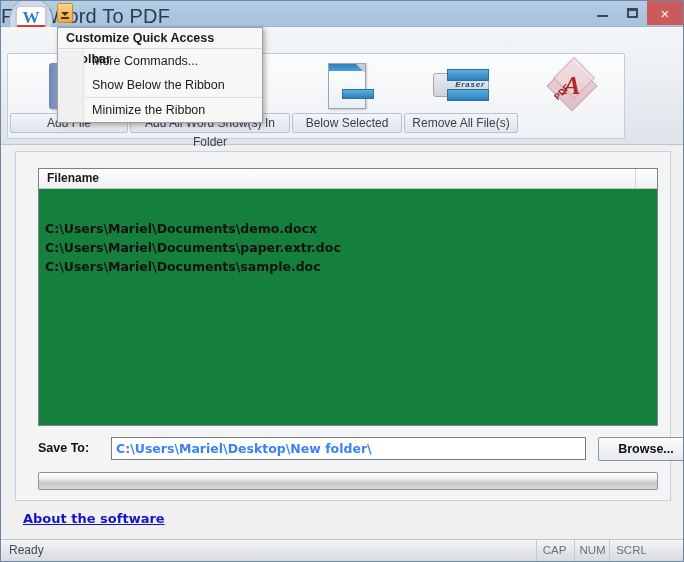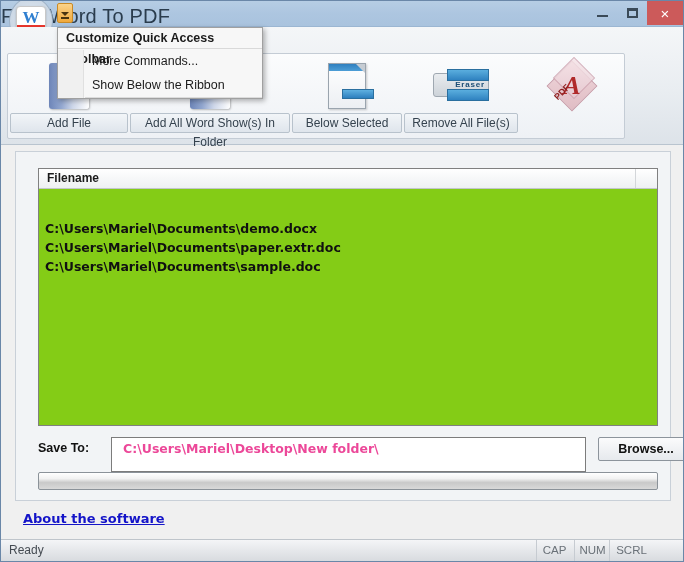--- a/index.html
+++ b/index.html
@@ -209,21 +209,21 @@
     border: 1px solid #2a6f9f;
   }
   .icon-page .pg-fold {
     position: absolute; right: 0; top: 0;
     width: 0; height: 0;
     border-left: 9px solid transparent;
     border-top: 9px solid #c6ccd3;
   }
   .icon-eraser {
     position: relative;
-    width: 56px; height: 38px;
+    width: 56px; height: 38px; font-style: italic;
   }
   .icon-eraser .er-body {
     position: absolute; left: 0; top: 6px;
     width: 56px; height: 24px;
     background: linear-gradient(to bottom,#e9ecef,#cdd3d9);
     border: 1px solid #9fa8b1;
     border-radius: 3px;
   }
   .icon-eraser .er-blue-top {
     position: absolute; left: 14px; top: 2px;
@@ -289,21 +289,21 @@
     position: absolute;
     left: 14px; top: 150px;
     width: 656px; height: 350px;
     background: #f2f4f6;
     border: 1px solid #c9d0d8;
   }
   #listbox {
     position: absolute;
     left: 22px; top: 16px;
     width: 620px; height: 258px;
-    background: #84cc16;
+    background: #15803d;
     border: 1px solid #808080;
   }
   #list-header {
     position: absolute;
     left: 0; top: 0; right: 0;
     height: 20px;
     background: linear-gradient(to bottom,#ffffff,#eef0f2);
     border-bottom: 1px solid #c2c6ca;
   }
   #list-header .col {
@@ -340,27 +340,27 @@
     left: 22px; top: 285px;
     width: 620px; height: 24px;
   }
   #saveto-label {
     position: absolute; left: 0; top: 4px;
     font-size: 12.5px; font-weight: bold; color: #111;
   }
   #saveto-input {
     position: absolute;
     left: 73px; top: 0;
-    width: 475px; height: 35px;
+    width: 475px; height: 23px;
     background: #ffffff;
     border: 1px solid #7c7c7c;
     font-size: 12.5px;
     font-weight: bold;
-    color: #ec4899;
-    padding: 0 11px;
+    color: #3b82f6;
+    padding: 0 4px;
     line-height: 21px;
     white-space: nowrap;
     overflow: hidden;
     font-family: "DejaVu Sans", sans-serif;
   }
   #browse-btn {
     position: absolute;
     left: 560px; top: 0;
     width: 96px; height: 24px;
     background: linear-gradient(to bottom,#fbfbfc,#e6e9ed);
@@ -578,15 +578,16 @@
     <div class="status-cell" id="cell-num">NUM</div>
     <div class="status-cell" id="cell-scrl">SCRL</div>
   </div>
 
   <div id="qat-menu">
     <div class="menu-header">Customize Quick Access Toolbar</div>
     <div class="gutter"></div>
     <div class="menu-item">More Commands...</div>
     <div class="menu-item">Show Below the Ribbon</div>
     <div class="menu-sep"></div>
+    <div class="menu-item">Minimize the Ribbon</div>
   </div>
 
 </div>
 
 </body></html>

